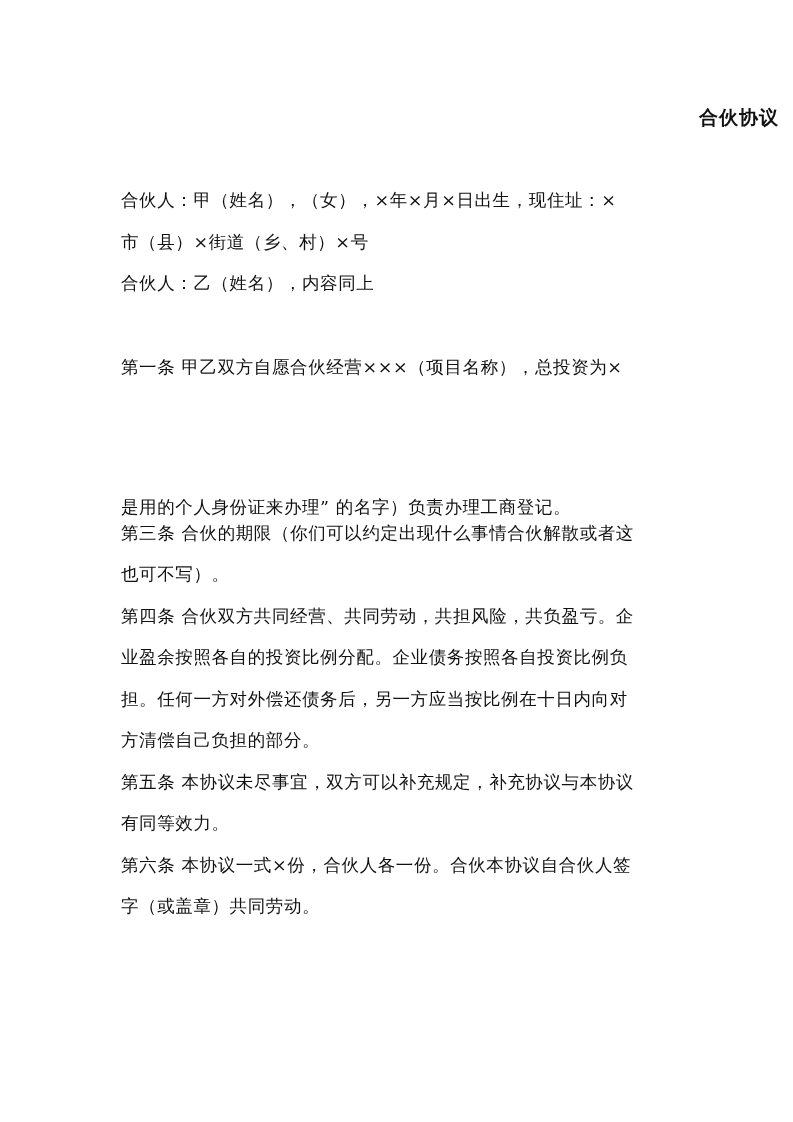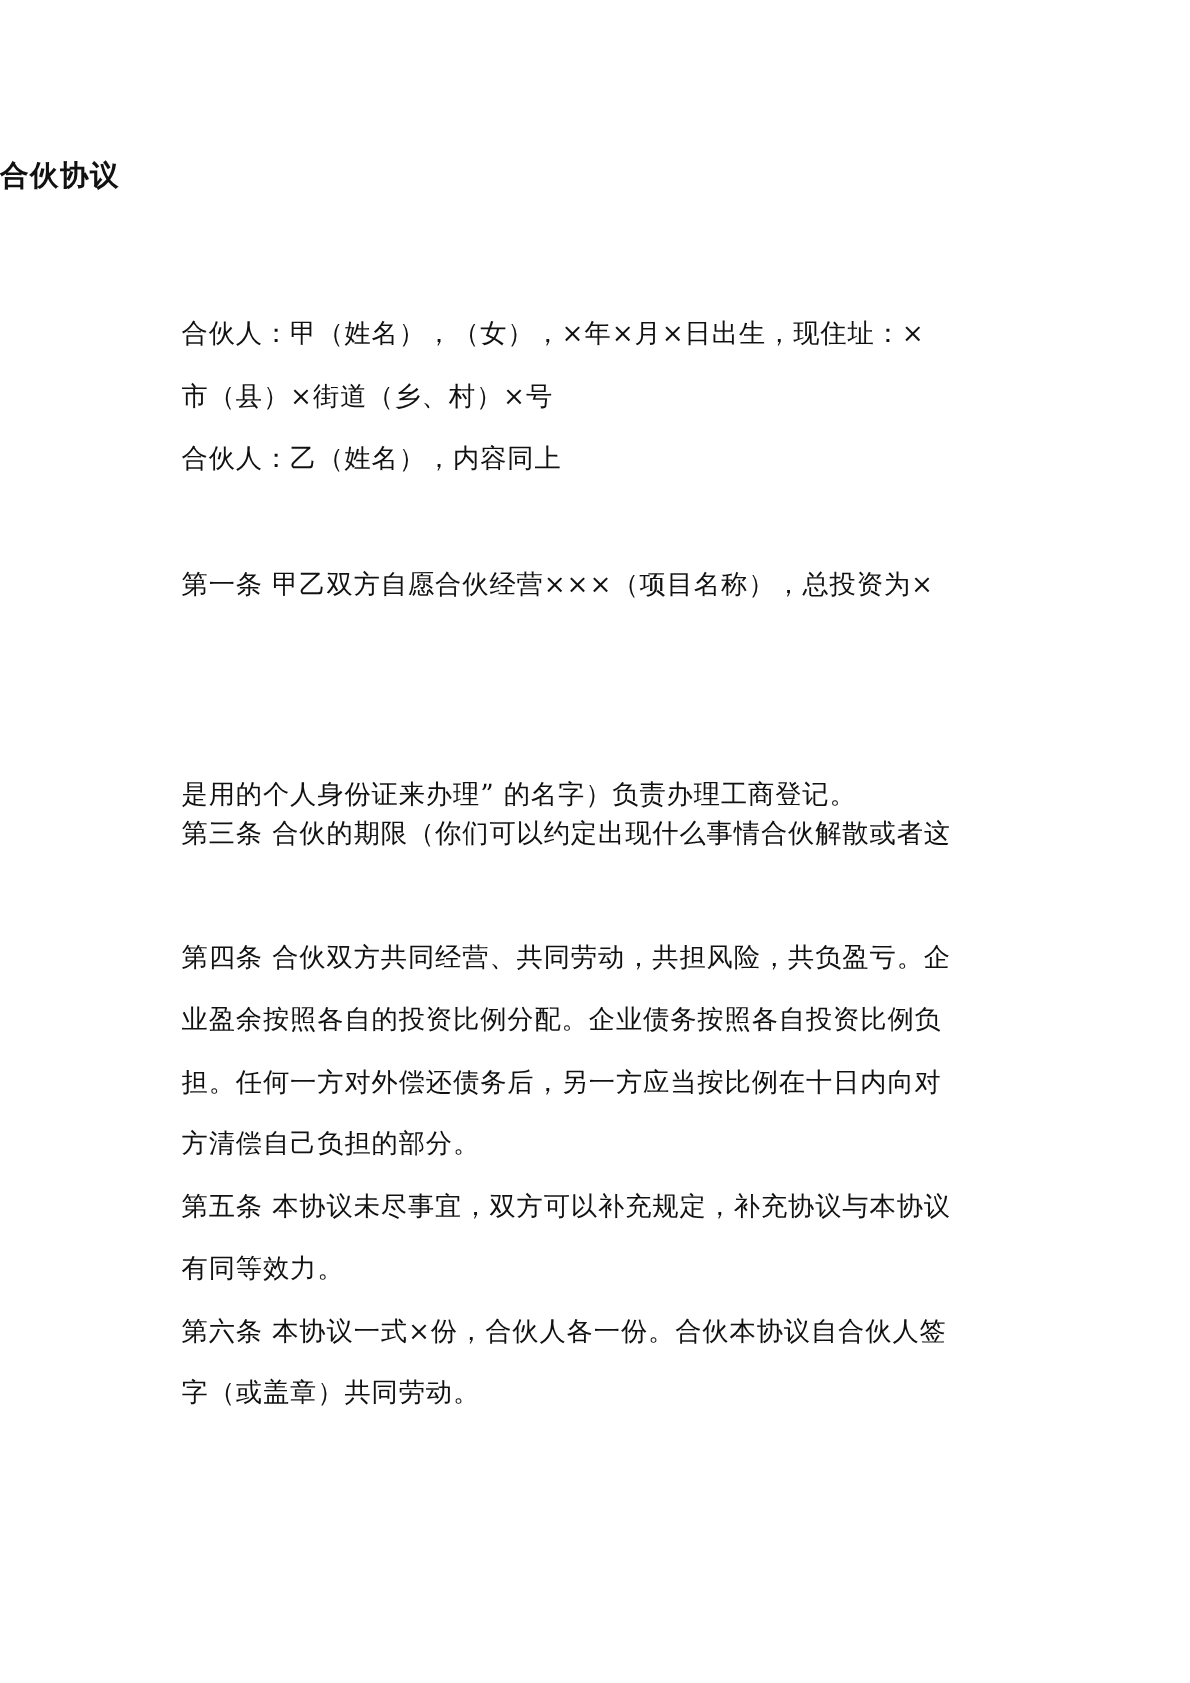--- a/index.html
+++ b/index.html
@@ -21,51 +21,51 @@
       top: 0;
       width: 793px;
       height: 1122px;
       background: #ffffff;
     }
     .title {
       position: absolute;
       left: 0;
       top: 104px;
       width: 779px;
-      text-align: left;
+      text-align: right;
       font-size: 19px;
       font-weight: bold;
       font-family: "DejaVu Sans", "Liberation Sans", sans-serif;
       letter-spacing: 1px;
       line-height: 26px;
     }
     .line {
       position: absolute;
       left: 121px;
       width: 555px;
       font-size: 17.5px;
       line-height: 24px;
       white-space: nowrap;
       letter-spacing: 0.6px;
-      margin-top: 23px;
     }
   </style>
 </head>
 <body>
 
 <div class="page">
   <div class="title">合伙协议</div>
 
   <div class="line" style="top:188px;">合伙人：甲（姓名），（女），×年×月×日出生，现住址：×</div>
   <div class="line" style="top:230px;">市（县）×街道（乡、村）×号</div>
   <div class="line" style="top:271px;">合伙人：乙（姓名），内容同上</div>
 
   <div class="line" style="top:355px;">第一条  甲乙双方自愿合伙经营×××（项目名称），总投资为×</div>
   <div class="line" style="top:495px;">是用的个人身份证来办理” 的名字）负责办理工商登记。</div>
   <div class="line" style="top:521px;">第三条  合伙的期限（你们可以约定出现什么事情合伙解散或者这</div>
+  <div class="line" style="top:562px;">也可不写）。</div>
   <div class="line" style="top:604px;">第四条  合伙双方共同经营、共同劳动，共担风险，共负盈亏。企</div>
   <div class="line" style="top:645px;">业盈余按照各自的投资比例分配。企业债务按照各自投资比例负</div>
   <div class="line" style="top:687px;">担。任何一方对外偿还债务后，另一方应当按比例在十日内向对</div>
   <div class="line" style="top:728px;">方清偿自己负担的部分。</div>
   <div class="line" style="top:770px;">第五条  本协议未尽事宜，双方可以补充规定，补充协议与本协议</div>
   <div class="line" style="top:811px;">有同等效力。</div>
   <div class="line" style="top:853px;">第六条  本协议一式×份，合伙人各一份。合伙本协议自合伙人签</div>
   <div class="line" style="top:894px;">字（或盖章）共同劳动。</div>
 </div>
 

